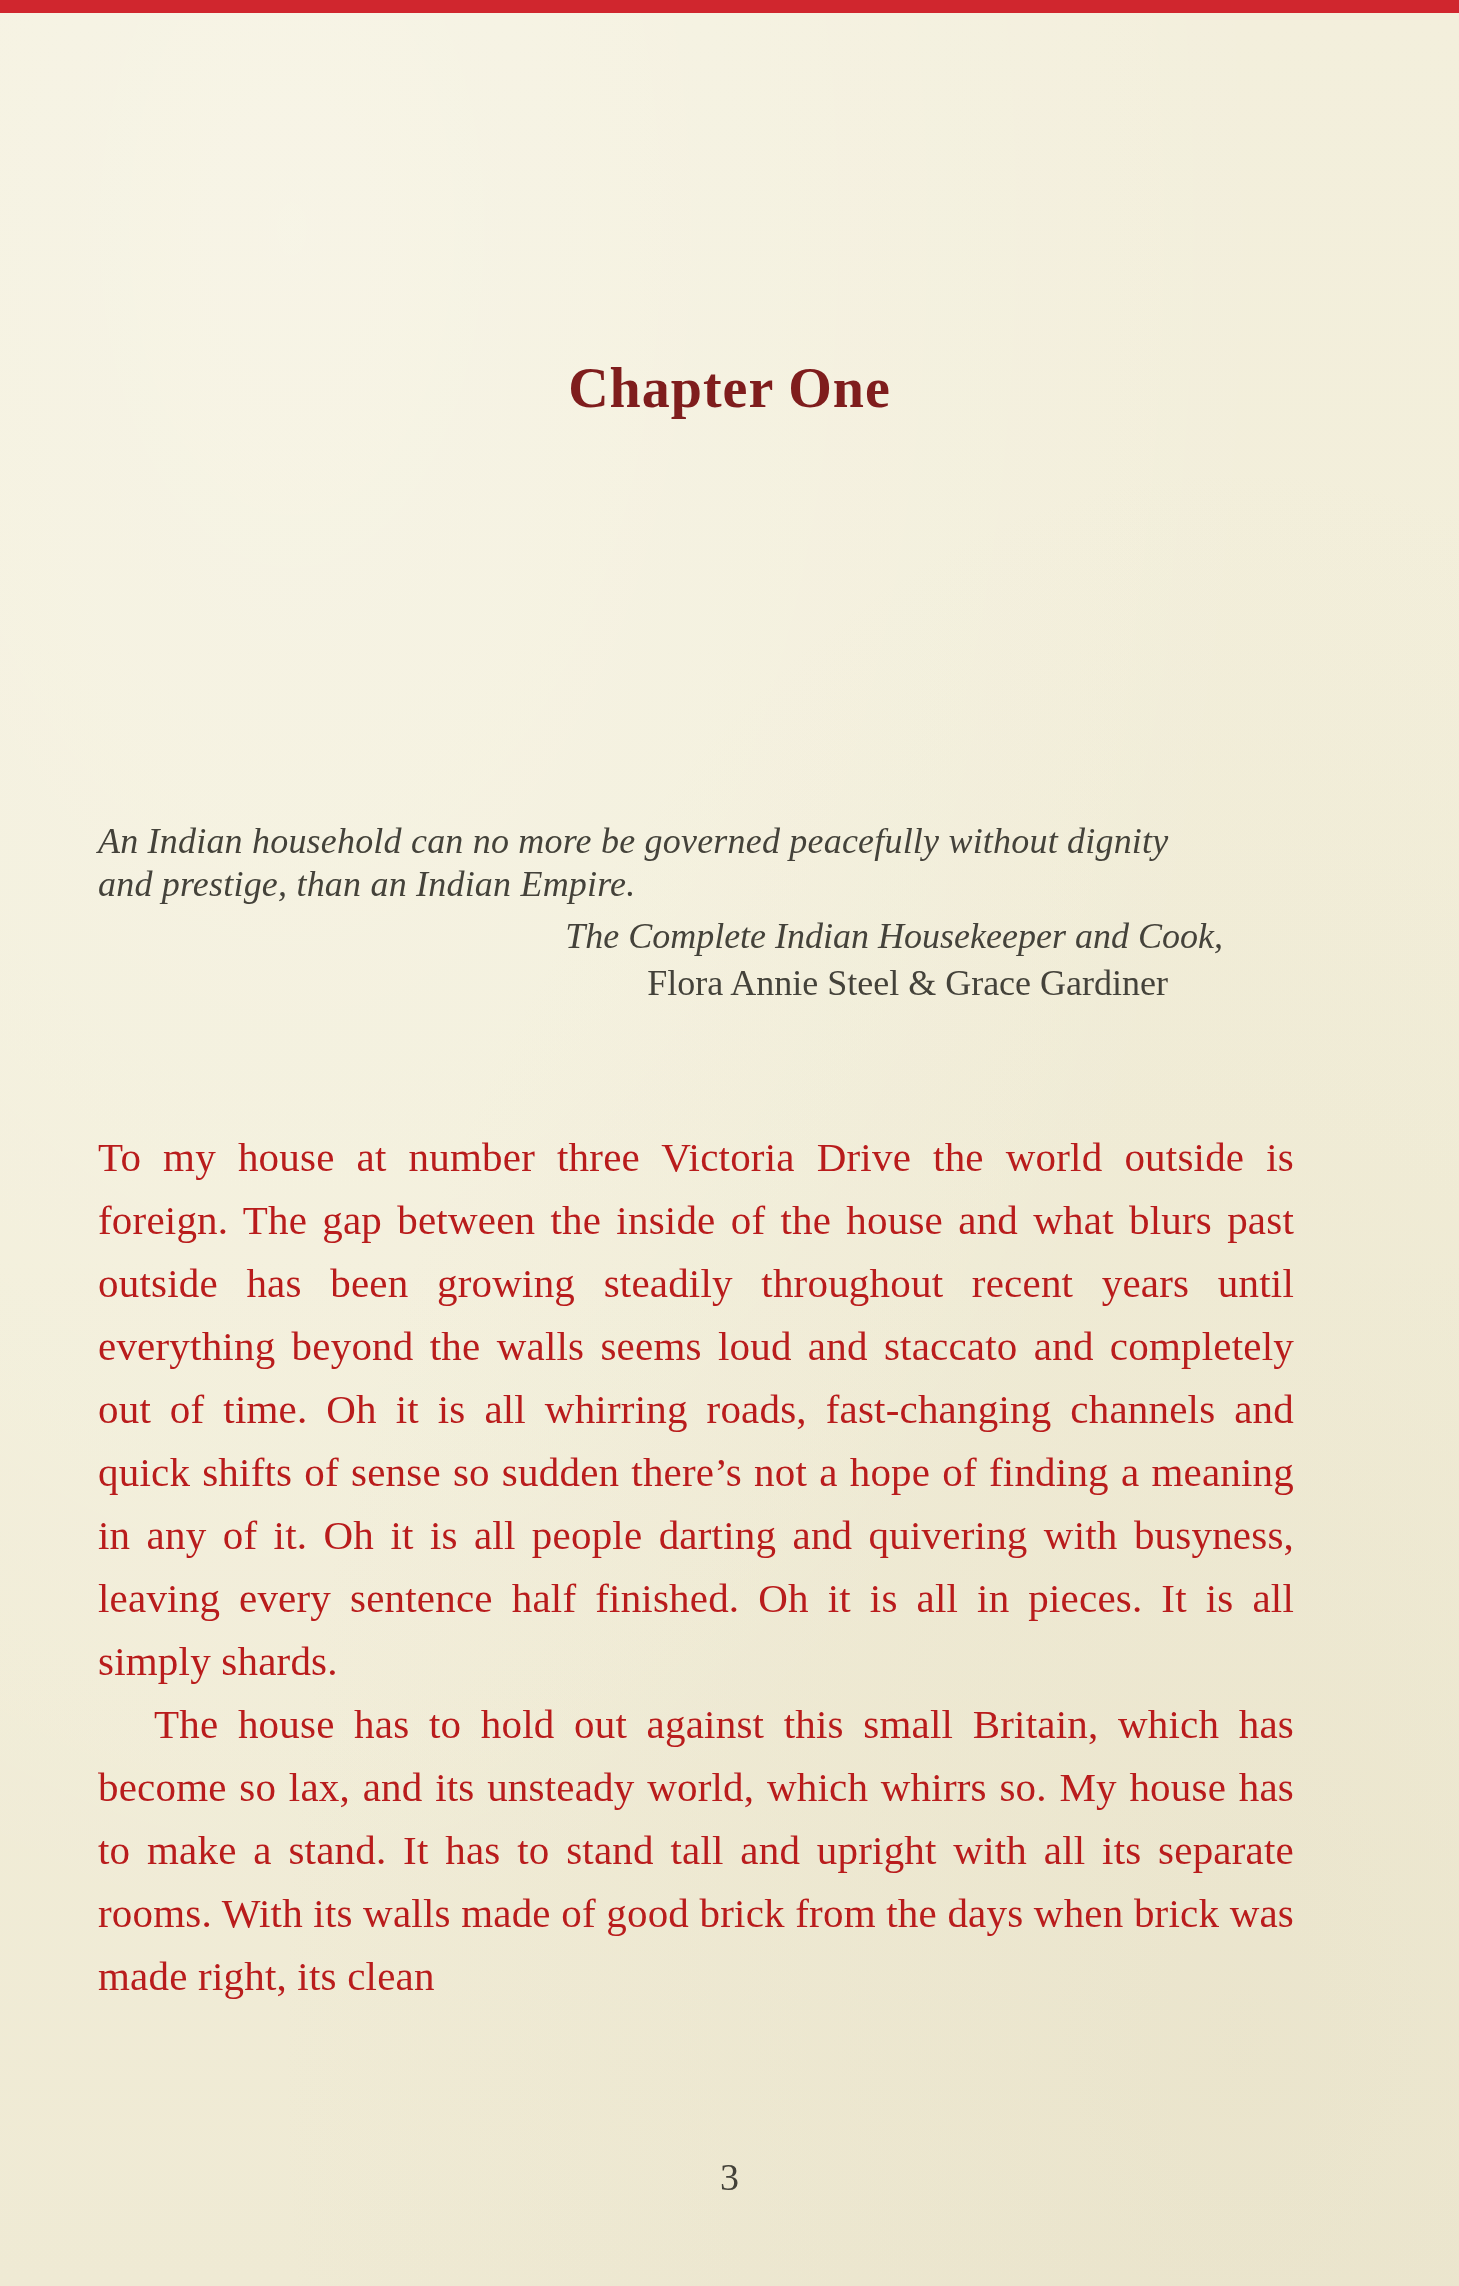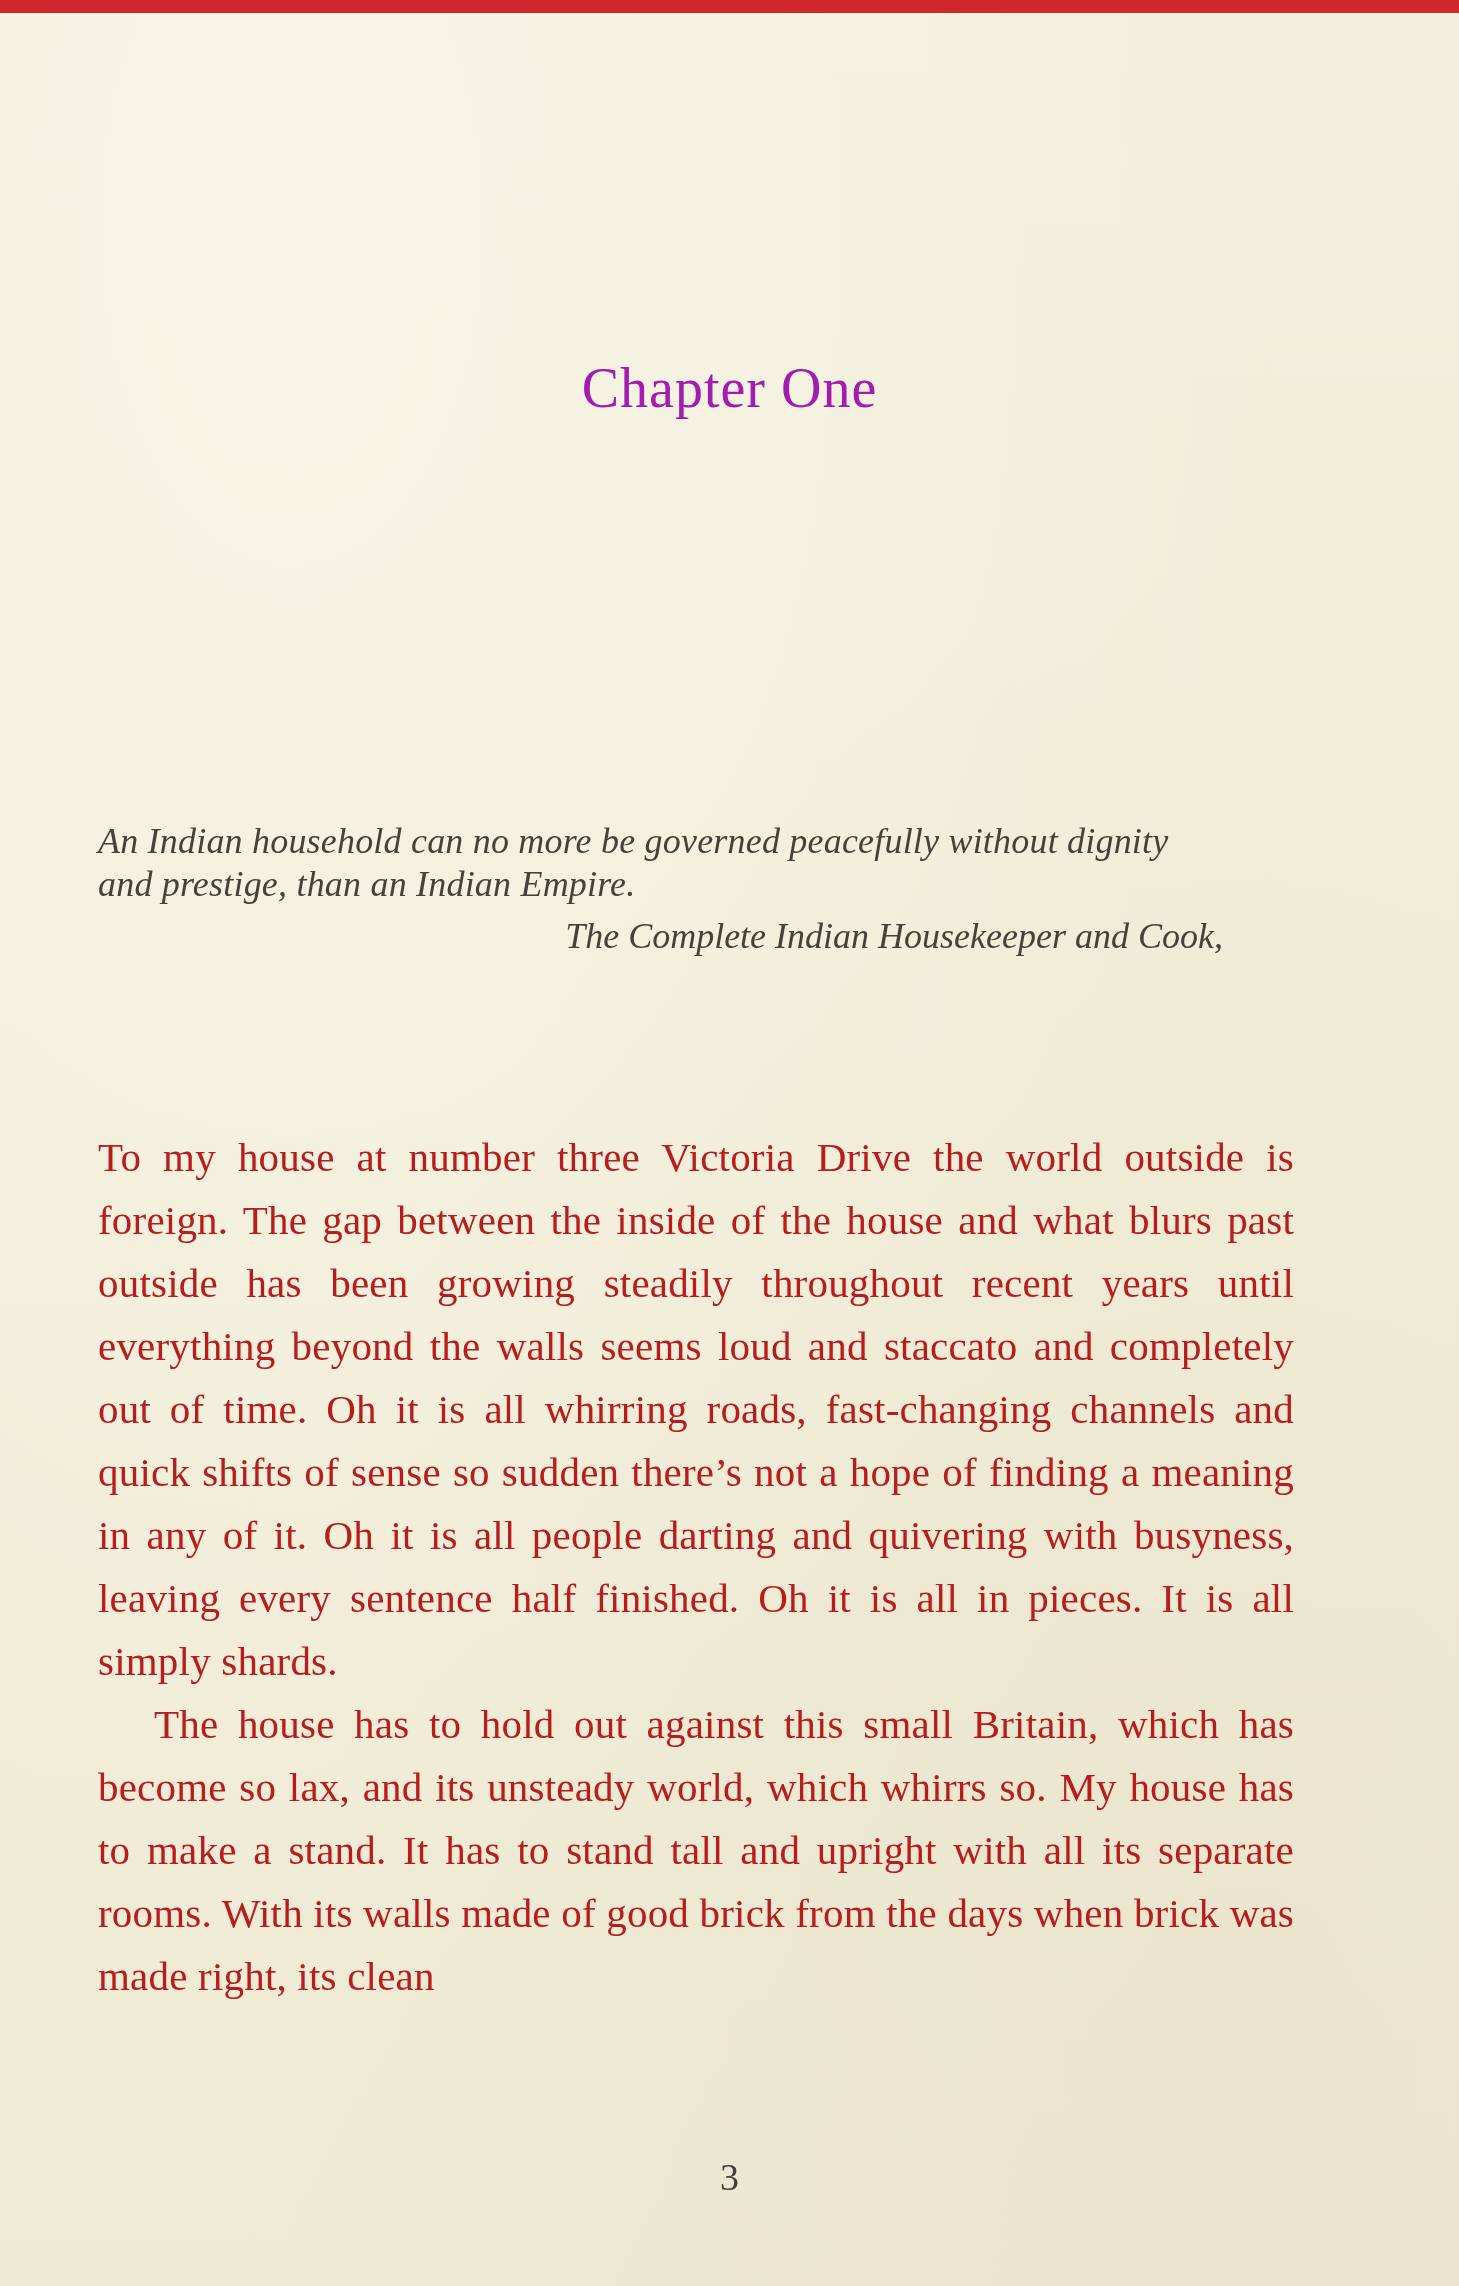--- a/index.html
+++ b/index.html
@@ -28,23 +28,23 @@
     background: #d0262e;
   }
 
   .chapter-title {
     position: absolute;
     top: 356px;
     left: 0;
     width: 100%;
     text-align: center;
     font-size: 56px;
-    font-weight: normal;
+    font-weight: bold;
     letter-spacing: 1px;
-    color: #a21caf;
+    color: #7f1d1d;
   }
 
   .epigraph {
     position: absolute;
     top: 820px;
     left: 98px;
     width: 1125px;
     font-size: 36px;
     line-height: 43px;
     color: #44423a;
@@ -96,20 +96,21 @@
 </head>
 <body>
 
 <div class="top-strip"></div>
 
 <h1 class="chapter-title">Chapter One</h1>
 
 <div class="epigraph">
   <p class="quote">An Indian household can no more be governed peacefully without dignity and prestige, than an Indian Empire.</p>
   <p class="source-title">The Complete Indian Housekeeper and Cook,</p>
+  <p class="source-authors">Flora Annie Steel &amp; Grace Gardiner</p>
 </div>
 
 <div class="body-text">
   <p class="first">To my house at number three Victoria Drive the world outside is foreign. The gap between the inside of the house and what blurs past outside has been growing steadily throughout recent years until everything beyond the walls seems loud and staccato and completely out of time. Oh it is all whirring roads, fast-changing channels and quick shifts of sense so sudden there’s not a hope of finding a meaning in any of it. Oh it is all people darting and quivering with busyness, leaving every sentence half finished. Oh it is all in pieces. It is all simply shards.</p>
   <p class="indented">The house has to hold out against this small Britain, which has become so lax, and its unsteady world, which whirrs so. My house has to make a stand. It has to stand tall and upright with all its separate rooms. With its walls made of good brick from the days when brick was made right, its clean</p>
 </div>
 
 <div class="page-number">3</div>
 
 </body></html>

